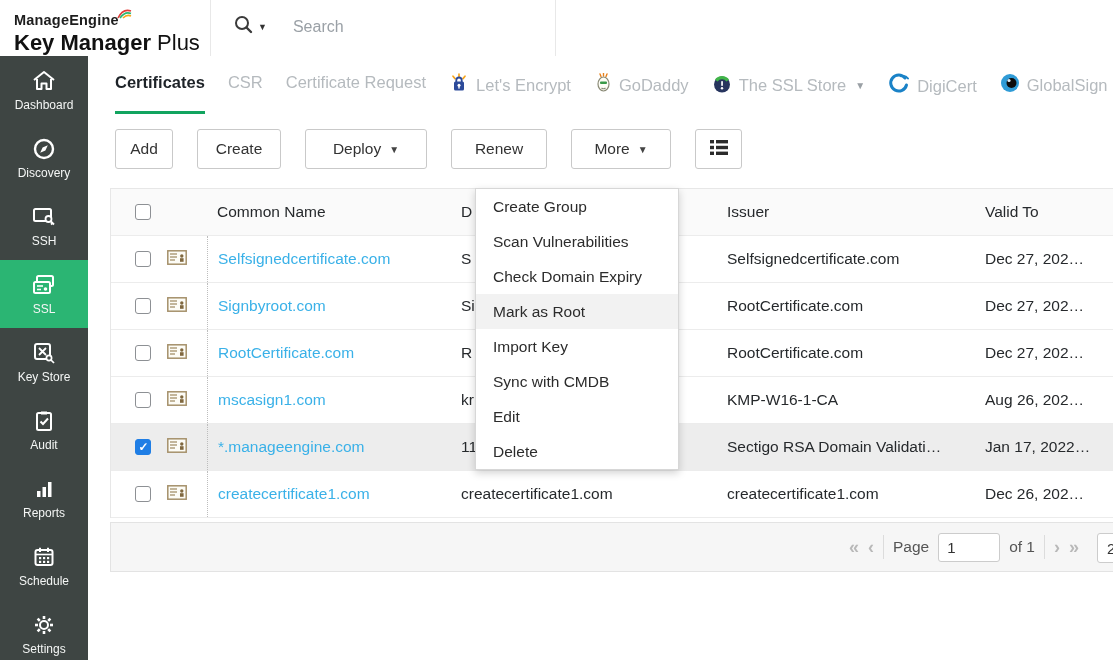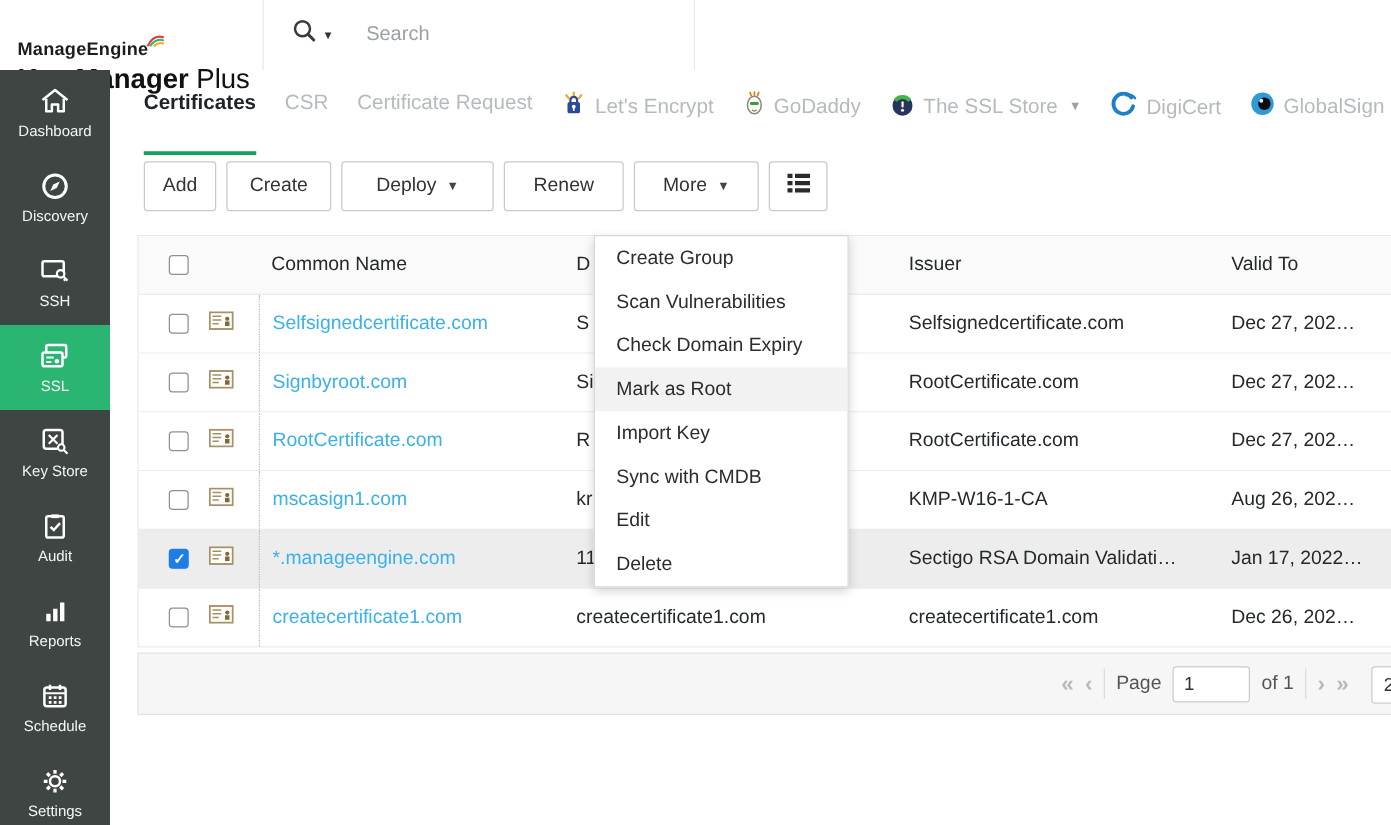--- a/index.html
+++ b/index.html
@@ -1,21 +1,21 @@
 <!DOCTYPE html>
 <html><head>
 <meta charset="utf-8">
 <style>
   * { box-sizing: border-box; margin:0; padding:0; }
   html,body { width:1113px; height:660px; overflow:hidden; }
   body { position:relative; font-family:"Liberation Sans",sans-serif; background:#fff; color:#222; }
 
   
   .header { position:absolute; top:0; left:0; width:1113px; height:56px; background:#fff; }
-  .brand { position:absolute; left:14px; top:7px; line-height:1.1;margin-top:20px; }
+  .brand { position:absolute; left:14px; top:7px; line-height:1.1; }
   .brand-top { font-size:14.5px; font-weight:bold; color:#1d1d1d; letter-spacing:.2px; }
   .brand-top .swoosh { vertical-align:6px; margin-left:-2px; }
   .brand-bottom { font-size:22px; color:#111; margin-top:2px; }
   .brand-bottom b { font-weight:bold; }
   .hdiv { position:absolute; top:0; width:1px; height:56px; background:#e8e8e8; }
   .search-wrap { position:absolute; left:232px; top:13px; display:flex; align-items:center; gap:6px; }
   .search-caret { font-size:9px; color:#333; margin-left:-2px; }
   .search-input { border:none; outline:none; font-size:16px; color:#444; margin-left:20px; width:230px; font-family:"Liberation Sans",sans-serif; }
   .search-input::placeholder { color:#9aa0a6; }
 
@@ -23,27 +23,27 @@
   .sidebar { position:absolute; left:0; top:56px; width:88px; height:612px; background:#3e4543; }
   .side-item { height:68px; display:flex; flex-direction:column; align-items:center; justify-content:center; gap:5px; color:#f4f6f5; font-size:12px; cursor:pointer; }
   .side-item.active { background:#2bb573; }
   .side-item svg { display:block; }
 
   
   .content { position:absolute; left:88px; top:56px; right:0; bottom:0; }
 
   
   .tabs { display:flex; align-items:flex-start; gap:23px; padding:17px 0 0 27px; height:64px; }
-  .tab { display:flex; align-items:center; gap:7px; font-size:16.5px; color:#b5babe; padding-bottom:32px; cursor:pointer; white-space:nowrap; }
+  .tab { display:flex; align-items:center; gap:7px; font-size:16.5px; color:#b5babe; padding-bottom:22px; cursor:pointer; white-space:nowrap; }
   .tab.active { color:#1e2328; font-weight:bold; position:relative; }
   .tab.active::after { content:""; position:absolute; left:0; right:0; bottom:0; height:3px; background:#12a45f; }
   .tab .caret { font-size:10px; color:#9aa0a5; margin-left:2px; }
 
   
-  .toolbar { display:flex; gap:8px; margin:9px 0 0 27px; }
+  .toolbar { display:flex; gap:24px; margin:9px 0 0 27px; }
   .btn { height:40px; background:#fff; border:1px solid #c9c9c9; border-radius:3px; font-size:15.5px; color:#333; display:flex; align-items:center; justify-content:center; gap:8px; cursor:pointer; font-family:"Liberation Sans",sans-serif; }
   .btn .caret { font-size:10px; color:#444; }
   .b-add{width:58px}.b-create{width:84px}.b-deploy{width:122px}.b-renew{width:96px}.b-more{width:100px}.b-list{width:47px}
 
   
   .table { margin:19px 0 0 22px; width:1012px; border:1px solid #e7e7e7; border-bottom:none; font-size:15.5px; }
   .trow { display:grid; grid-template-columns:56px 40px 254px 266px 258px 1fr; align-items:stretch; height:47px; border-bottom:1px solid #ececec; background:#fff; }
   .trow.thead { background:#fafafa; color:#26292c; }
   .trow.selected { background:#ededed; }
   .cell { display:flex; align-items:center; overflow:hidden; white-space:nowrap; }

